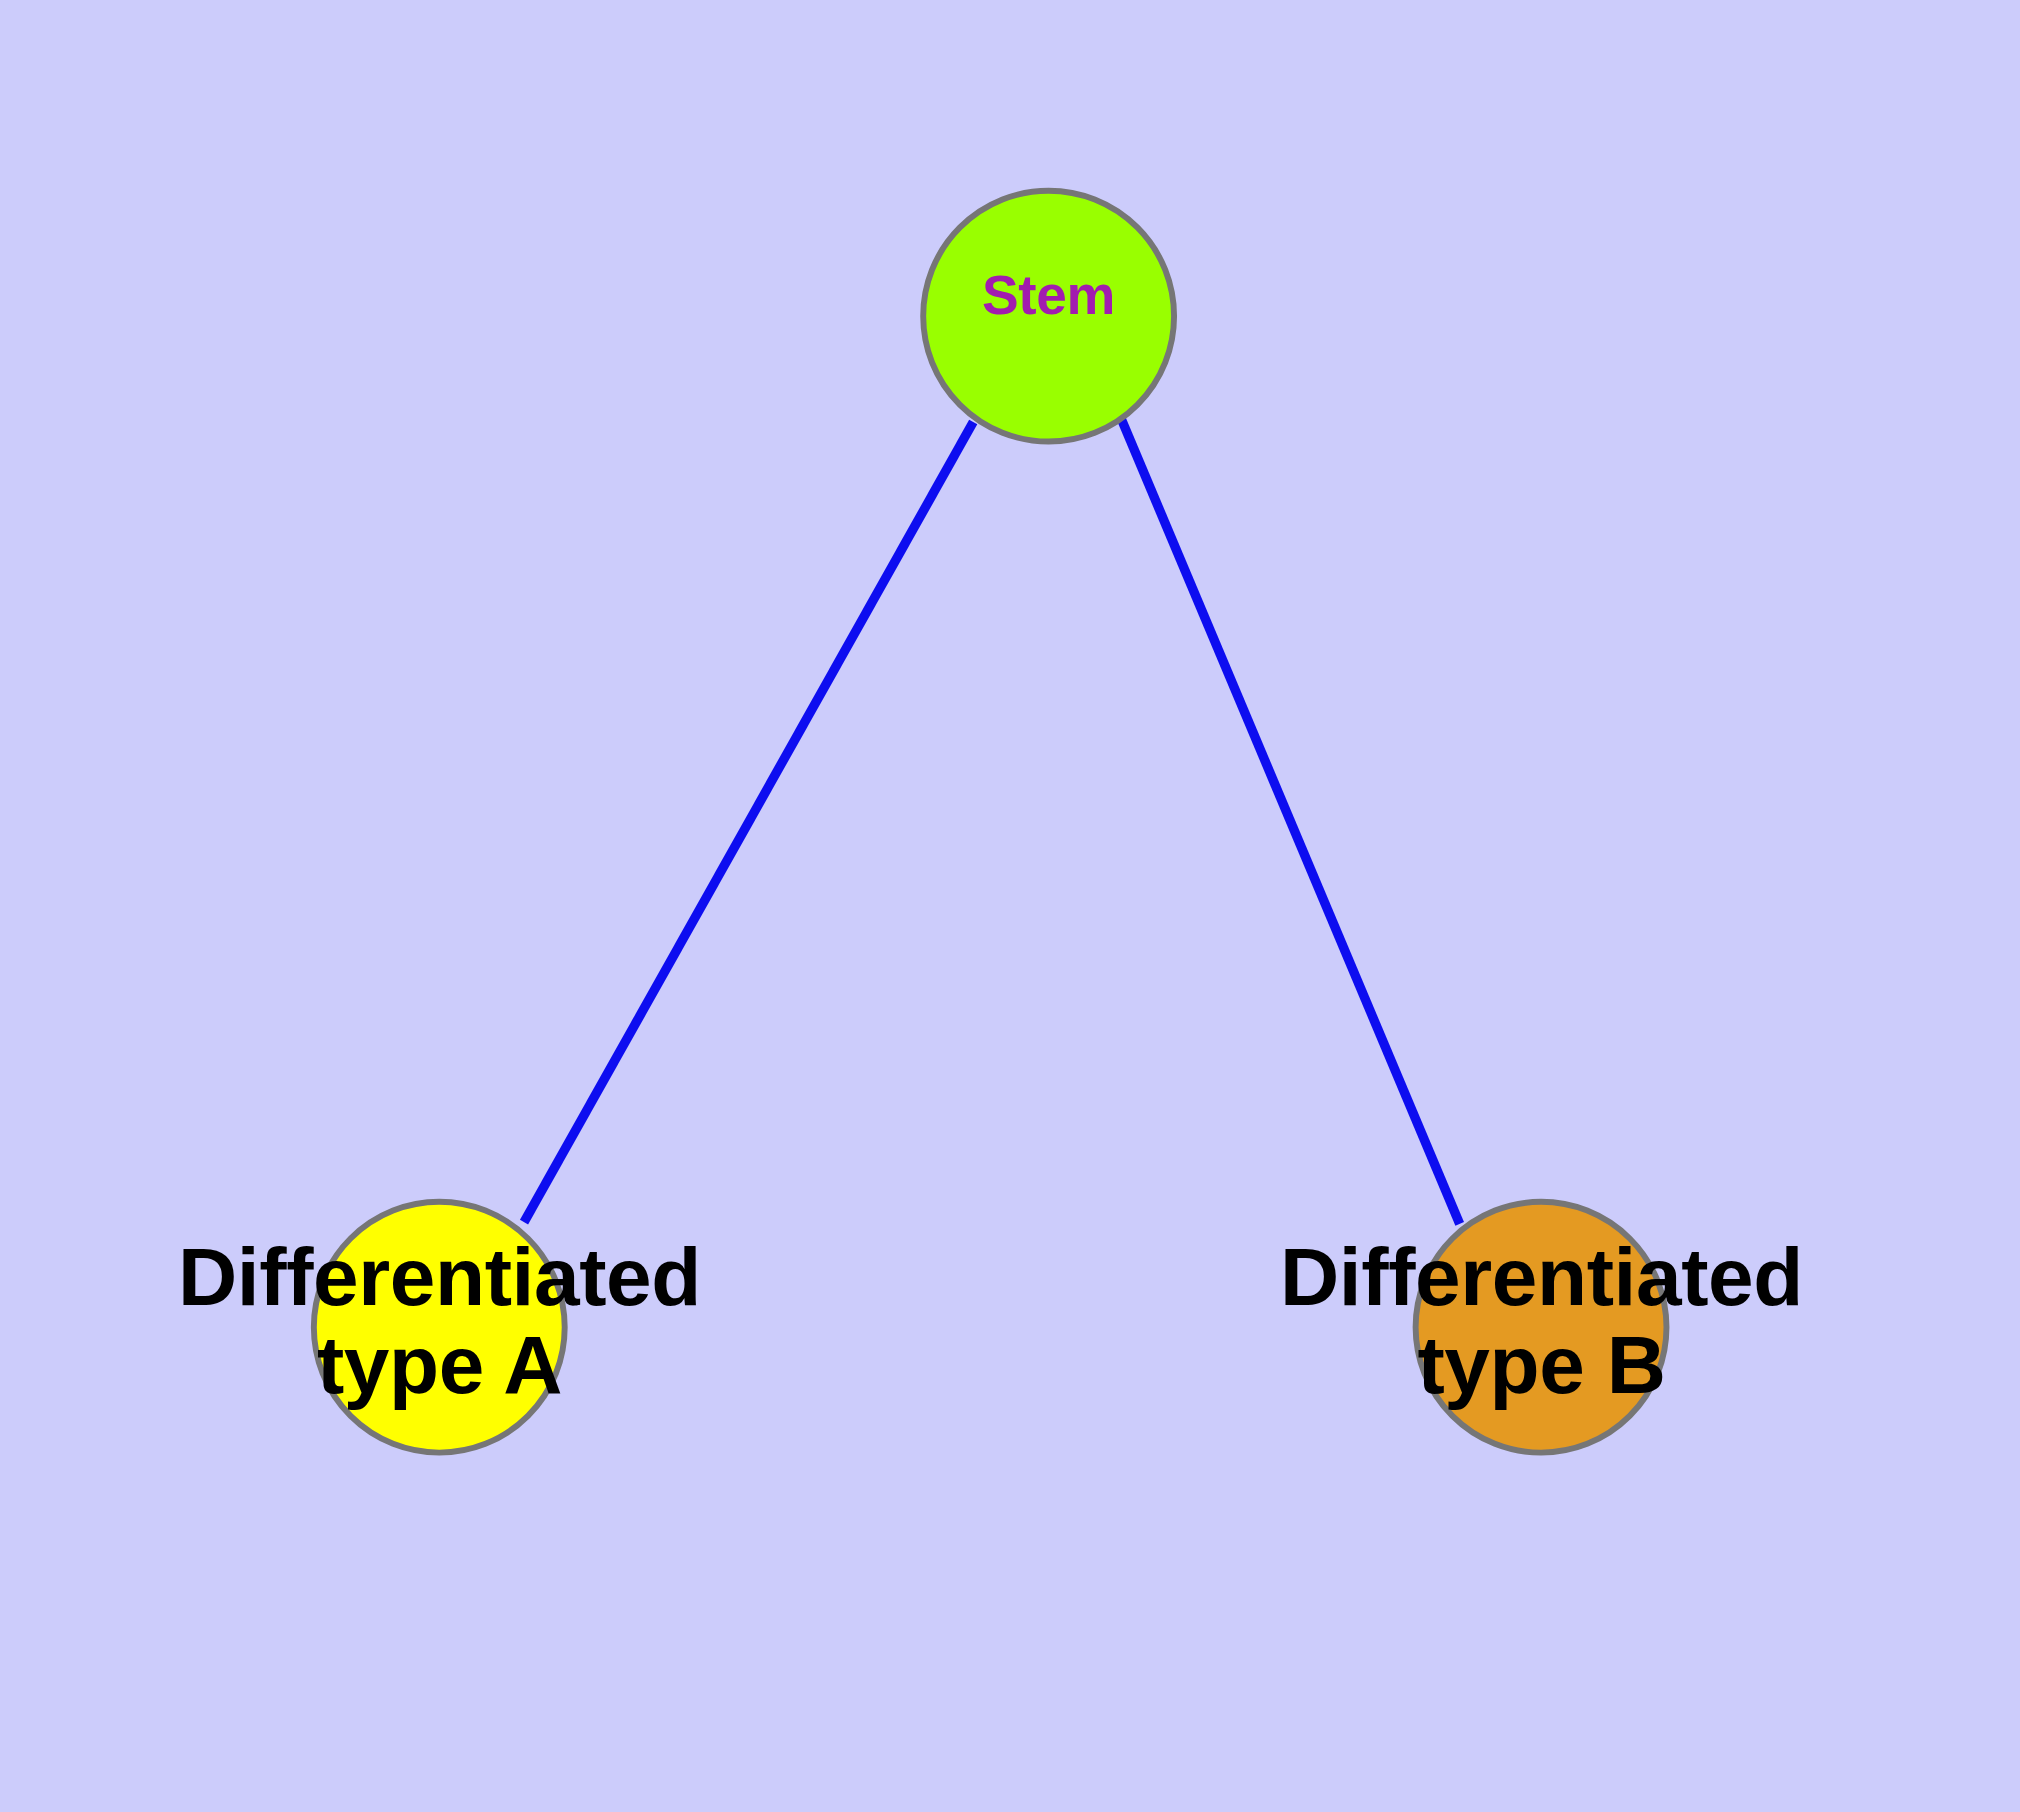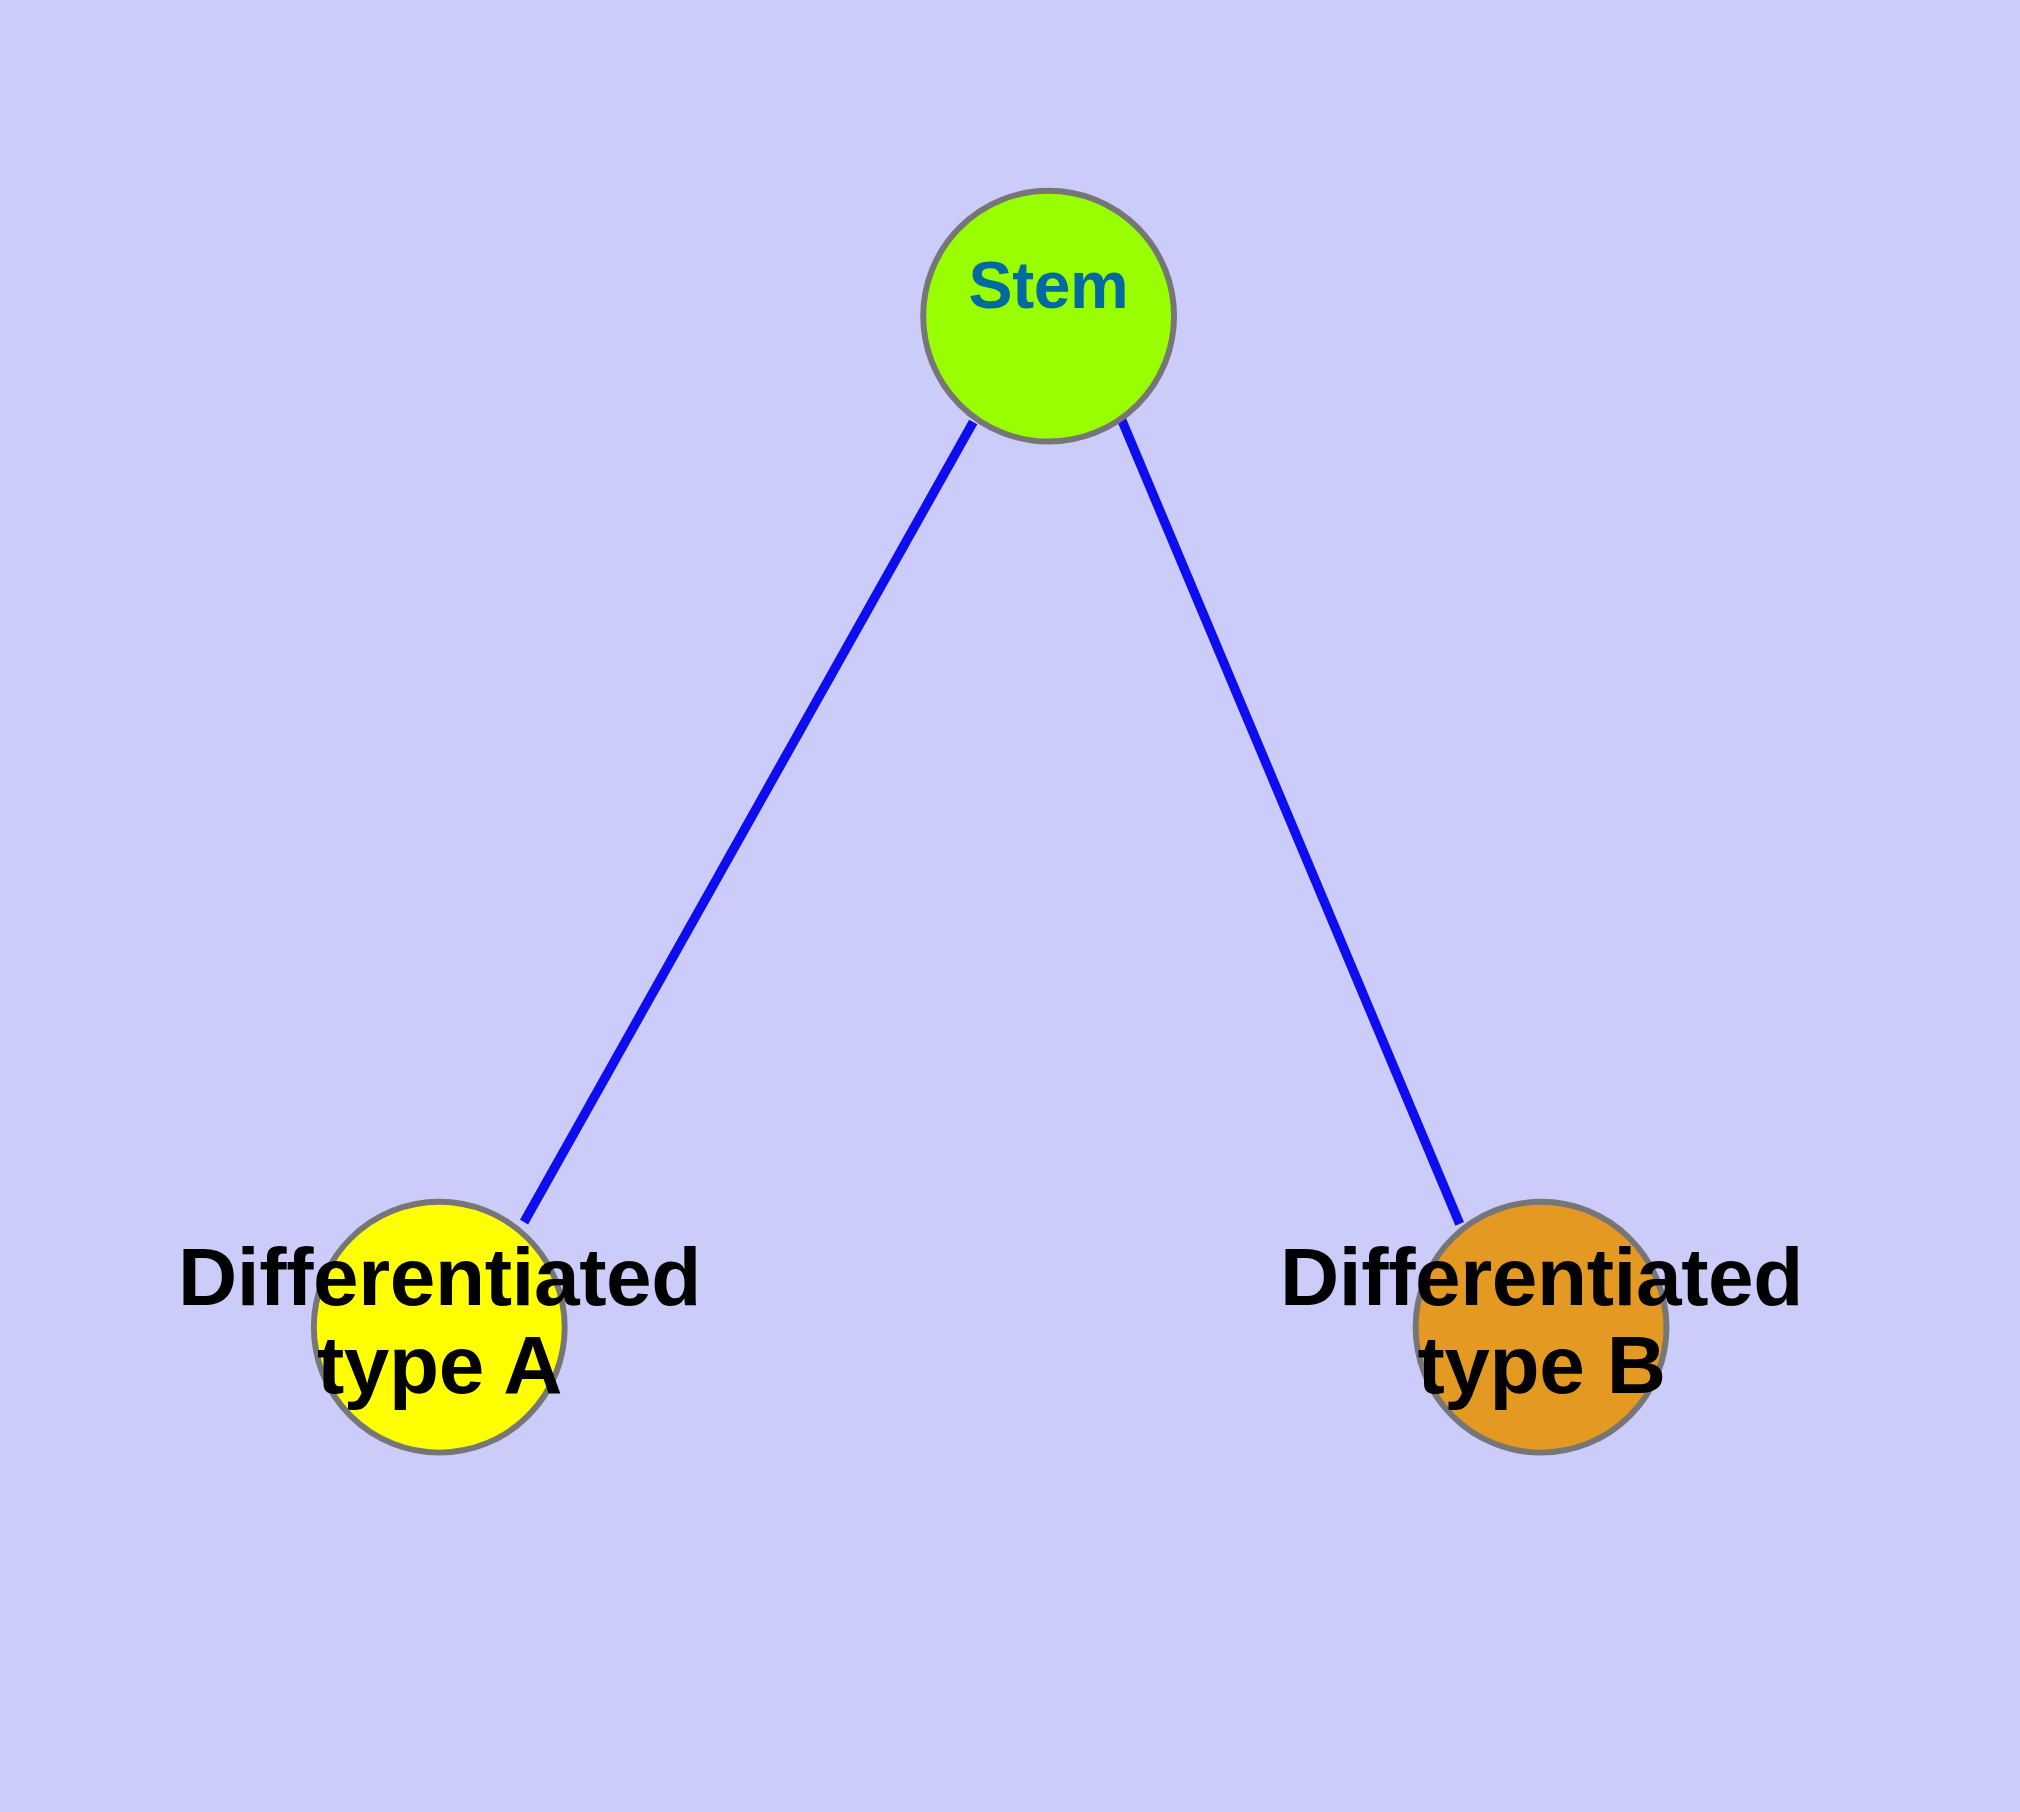--- a/index.html
+++ b/index.html
@@ -54,19 +54,19 @@
         <line x1="1323" y1="495" x2="1722" y2="1444" stroke="#0d0df0" stroke-width="11" stroke-linecap="butt"></line>
       </g>
     <g id="node-layer">
         <circle cx="1237" cy="373" r="148" fill="#99ff00" stroke="#767676" stroke-width="7"></circle>
         <circle cx="518" cy="1566" r="148" fill="#ffff00" stroke="#767676" stroke-width="7"></circle>
         <circle cx="1818" cy="1566" r="148" fill="#e49a22" stroke="#767676" stroke-width="7"></circle>
       </g>
   </svg>
 
   <div id="label-layer">
-      <div class="node-label" style="font-size: 66px; color: #0369a1; width: 1187px; left: 455px; top: 250px;"><div>Stem</div></div>
+      <div class="node-label" style="font-size: 55px; color: #a21caf; width: 1187px; left: 455px; top: 266px;"><div>Stem</div></div>
       <div class="node-label" style="font-size: 82px; color: rgb(0, 0, 0); width: 1187px; left: -154px; top: 1233px;"><div>Differentiated</div><div>type A</div></div>
       <div class="node-label" style="font-size: 82px; color: rgb(0, 0, 0); width: 1187px; left: 948px; top: 1233px;"><div>Differentiated</div><div>type B</div></div>
     </div>
 
 </div>
 
 
 </body></html>

